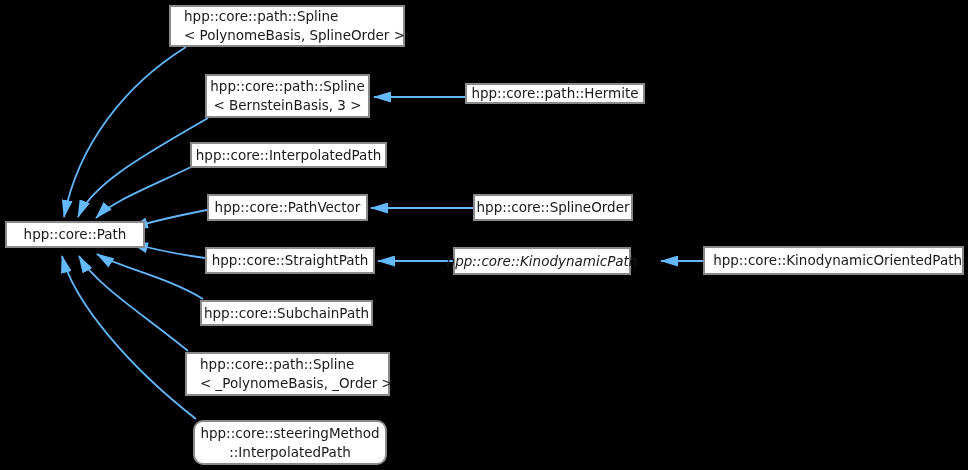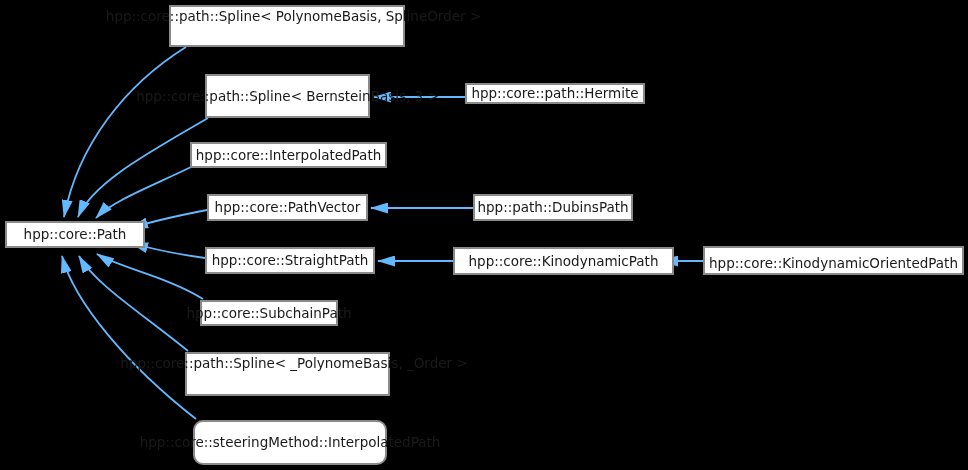--- a/index.html
+++ b/index.html
@@ -13,21 +13,21 @@
   }
   svg.edges { position:absolute; left:0; top:0; width:968px; height:470px; display:block; }
   .edge { fill:none; stroke:var(--arrow-color,#63b8ff); stroke-width:1.8px; }
   .arrowhead { fill:var(--arrow-color,#63b8ff); }
   .node {
     position:absolute; box-sizing:border-box;
     background:var(--node-bg,#fff);
     border:2px solid var(--node-border,#8a8a8a);
     color:var(--text-color,#1a1a1a);
     font-size:13.5px; line-height:19px;
-    display:flex; justify-content:center;
+    display:flex; flex-direction:column; justify-content:center;
     white-space:nowrap;
   }
   .node.center { align-items:center; text-align:center; }
   .node.left   { align-items:flex-start; text-align:left; padding-left:13px; }
   .node span { display:block; }
 </style>
 </head>
 <body>
 
 <div class="canvas">
@@ -68,40 +68,40 @@
 
   <div class="node center" style="left:207px; top:194px; width:161px; height:27px;">
     <span>hpp::core::PathVector</span>
   </div>
 
   <div class="node center" style="left:190px; top:142px; width:197px; height:26px;">
     <span>hpp::core::InterpolatedPath</span>
   </div>
 
   <div class="node center" style="left:473px; top:194px; width:160px; height:27px;">
-    <span>hpp::path::DubinsPath</span>
+    <span>hpp::core::SplineOrder</span>
   </div>
 
   <div class="node center" style="left:5px; top:221px; width:140px; height:27px;">
     <span>hpp::core::Path</span>
   </div>
 
   <div class="node center" style="left:205px; top:247px; width:170px; height:27px;">
     <span>hpp::core::StraightPath</span>
   </div>
 
-  <div class="node center" style="left:453px; top:247px; width:221px; height:28px;">
+  <div class="node center" style="left:453px; top:247px; width:178px; height:28px;font-style:italic;">
     <span>hpp::core::KinodynamicPath</span>
   </div>
 
   <div class="node center" style="left:703px; top:246px; width:261px; height:29px;align-items:flex-end;">
     <span>hpp::core::KinodynamicOrientedPath</span>
   </div>
 
-  <div class="node center" style="left:200px; top:300px; width:138px; height:26px;">
+  <div class="node center" style="left:200px; top:300px; width:173px; height:26px;">
     <span>hpp::core::SubchainPath</span>
   </div>
 
   <div class="node left" style="left:185px; top:352px; width:205px; height:44px;">
     <span>hpp::core::path::Spline</span>
     <span>&lt; _PolynomeBasis, _Order &gt;</span>
   </div>
 
   <div class="node center" style="left:193px; top:420px; width:194px; height:45px;border-radius:10px;">
     <span>hpp::core::steeringMethod</span>

